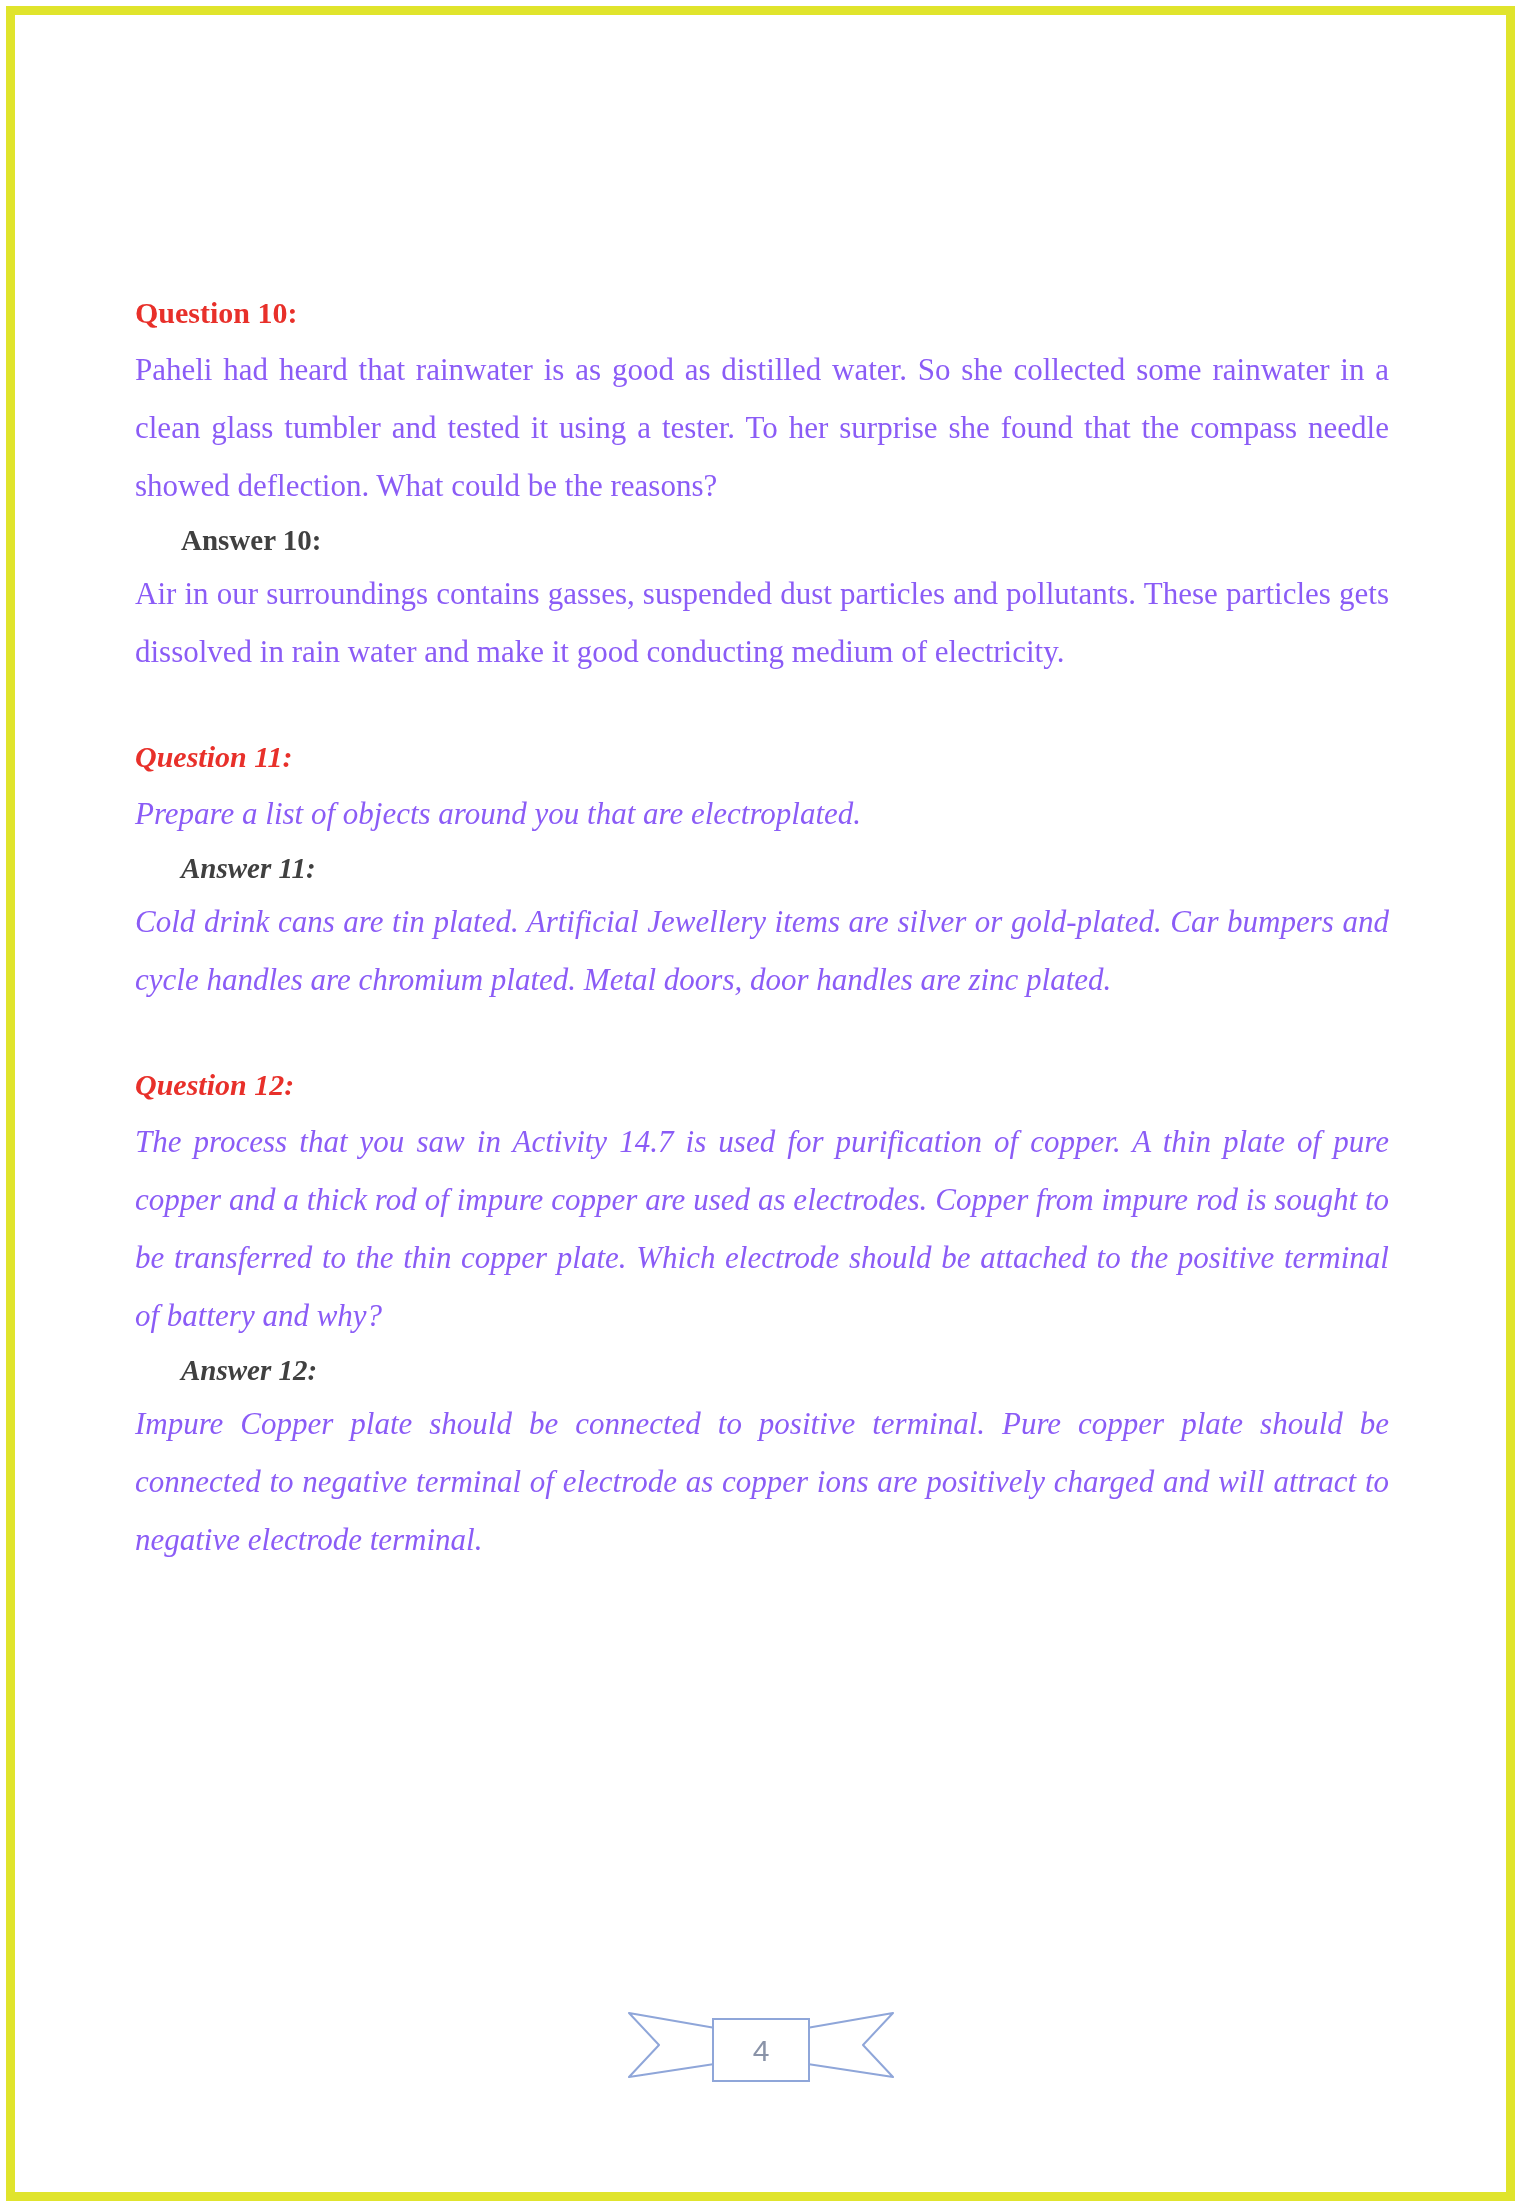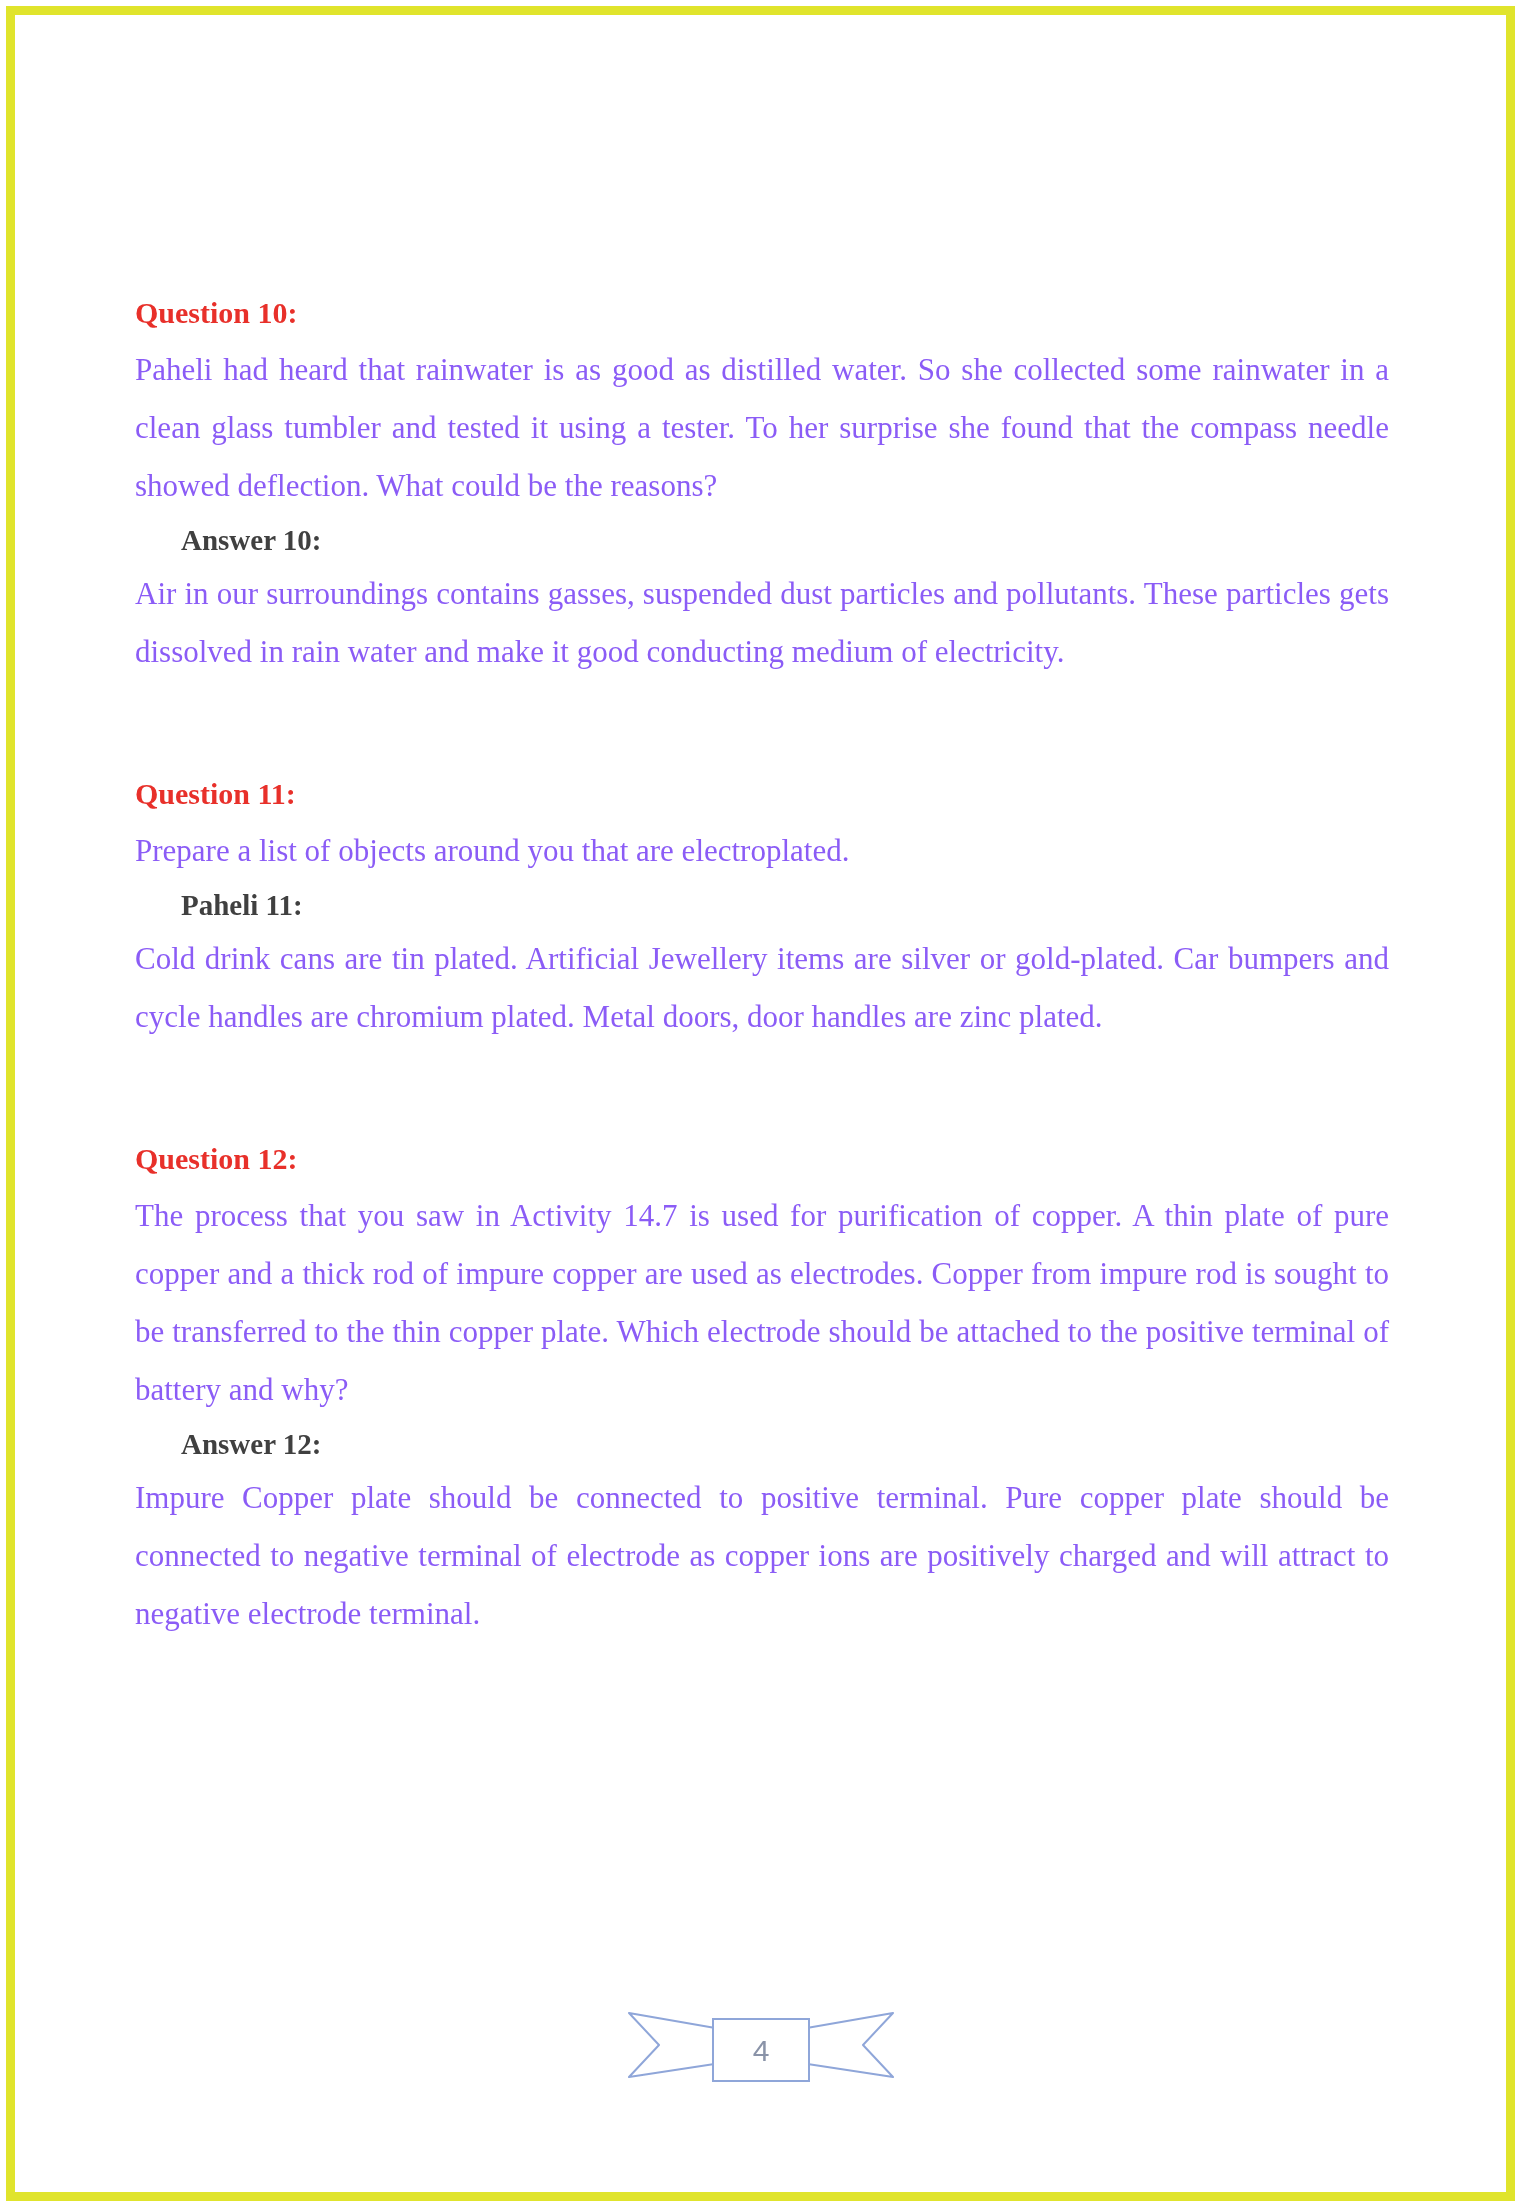--- a/index.html
+++ b/index.html
@@ -23,21 +23,22 @@
   }
   .content {
     position: absolute;
     top: 0;
     left: 0;
     right: 8px;
     padding: 295px 124px 0 135px;
     box-sizing: border-box;
   }
   .qa-block + .qa-block {
-    margin-top: 95px;
+    margin-top: 58px;
+    font-style: italic;
   }
   .q-heading {
     font-size: 30px;
     font-weight: bold;
     color: #e8302a;
     margin: 0 0 10px 0;
     line-height: 36px;
   }
   .a-heading {
     font-size: 29px;
@@ -78,21 +79,21 @@
   <div class="qa-block">
     <h2 class="q-heading">Question 10:</h2>
     <p class="body-text">Paheli had heard that rainwater is as good as distilled water. So she collected some rainwater in a clean glass tumbler and tested it using a tester. To her surprise she found that the compass needle showed deflection. What could be the reasons?</p>
     <h3 class="a-heading">Answer 10:</h3>
     <p class="body-text">Air in our surroundings contains gasses, suspended dust particles and pollutants. These particles gets dissolved in rain water and make it good conducting medium of electricity.</p>
   </div>
 
   <div class="qa-block">
     <h2 class="q-heading">Question 11:</h2>
     <p class="body-text">Prepare a list of objects around you that are electroplated.</p>
-    <h3 class="a-heading">Paheli 11:</h3>
+    <h3 class="a-heading">Answer 11:</h3>
     <p class="body-text">Cold drink cans are tin plated. Artificial Jewellery items are silver or gold-plated. Car bumpers and cycle handles are chromium plated. Metal doors, door handles are zinc plated.</p>
   </div>
 
   <div class="qa-block">
     <h2 class="q-heading">Question 12:</h2>
     <p class="body-text">The process that you saw in Activity 14.7 is used for purification of copper. A thin plate of pure copper and a thick rod of impure copper are used as electrodes. Copper from impure rod is sought to be transferred to the thin copper plate. Which electrode should be attached to the positive terminal of battery and why?</p>
     <h3 class="a-heading">Answer 12:</h3>
     <p class="body-text">Impure Copper plate should be connected to positive terminal. Pure copper plate should be connected to negative terminal of electrode as copper ions are positively charged and will attract to negative electrode terminal.</p>
   </div>
 

